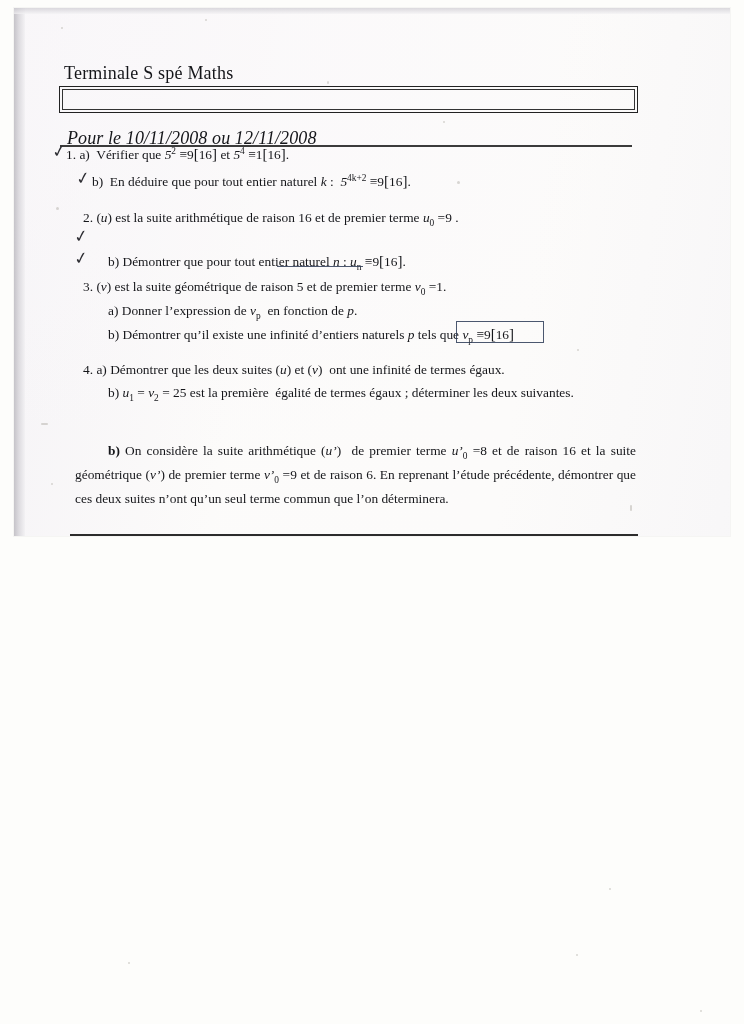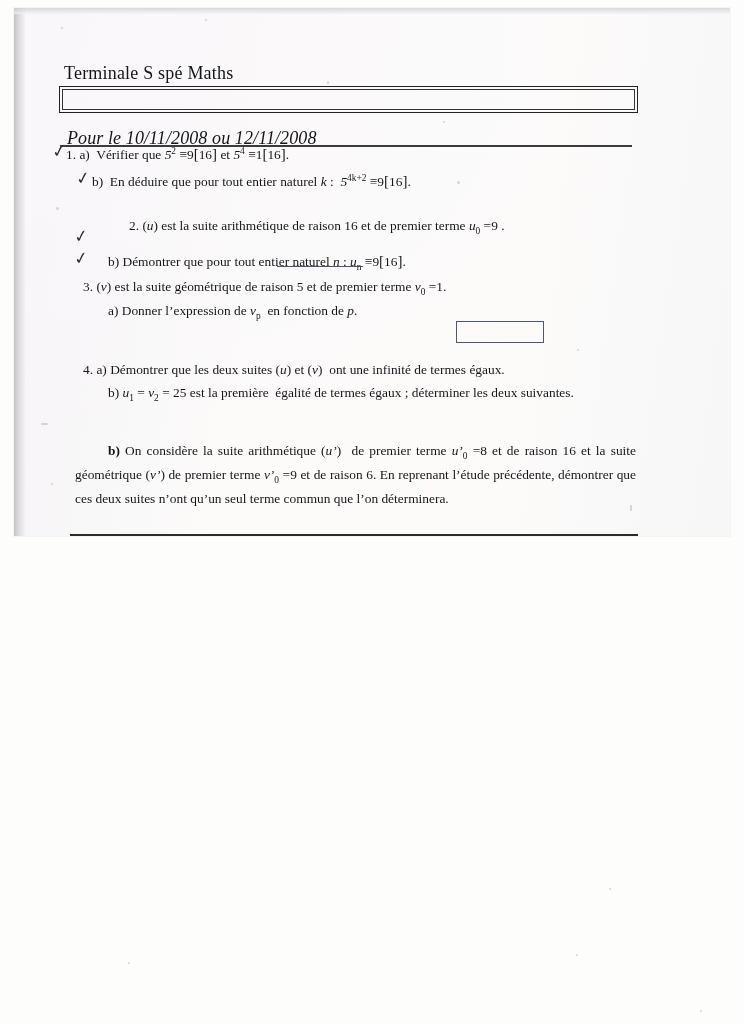--- a/index.html
+++ b/index.html
@@ -200,38 +200,41 @@
     <div class="checkmark" style="left:52px;top:141px;">✓</div>
     <div class="q" style="left:66px;top:144px;width:560px;">
       <b>1. a)</b>&nbsp; Vérifier que <span class="mathi">5</span><span class="sup">2</span> ≡9<span style="font-size:15px;">[</span>16<span style="font-size:15px;">]</span> et <span class="mathi">5</span><span class="sup">4</span> ≡1<span style="font-size:15px;">[</span>16<span style="font-size:15px;">]</span>.
     </div>
 
     <div class="checkmark" style="left:76px;top:168px;">✓</div>
     <div class="q" style="left:92px;top:171px;width:540px;">
       <b>b)</b>&nbsp; En déduire que pour tout entier naturel <span class="mathi">k</span> :&nbsp; <span class="mathi">5</span><span class="sup">4k+2</span> ≡9<span style="font-size:15px;">[</span>16<span style="font-size:15px;">]</span>.
     </div>
 
-    <div class="q" style="left:83px;top:216px;width:545px;margin-left:46px;">
+    <div class="q" style="left:83px;top:208px;width:545px;">
       <b>2.</b> (<span class="mathi">u</span>) est la suite arithmétique de raison 16 et de premier terme <span class="mathi">u</span><span class="sub">0</span> =9 .
     </div>
 
     <div class="checkmark" style="left:74px;top:226px;">✓</div>
 
     <div class="checkmark" style="left:74px;top:248px;">✓</div>
     <div class="q" style="left:108px;top:251px;width:540px;">
       <b>b)</b> Démontrer que pour tout entier naturel <span class="mathi">n</span> : <span class="mathi">u</span><span class="sub">n</span> ≡9<span style="font-size:15px;">[</span>16<span style="font-size:15px;">]</span>.
     </div>
     <div class="underline-hand" style="left:277px;top:266px;width:86px;"></div>
 
     <div class="q" style="left:83px;top:277px;width:545px;">
       <b>3.</b> (<span class="mathi">v</span>) est la suite géométrique de raison 5 et de premier terme <span class="mathi">v</span><span class="sub">0</span> =1.
     </div>
     <div class="q" style="left:108px;top:301px;width:520px;">
       <b>a)</b> Donner l’expression de <span class="mathi">v</span><span class="sub">p</span>&nbsp; en fonction de <span class="mathi">p</span>.
     </div>
+    <div class="q" style="left:108px;top:324px;width:520px;">
+      <b>b)</b> Démontrer qu’il existe une infinité d’entiers naturels <span class="mathi">p</span> tels que <span class="mathi">v</span><span class="sub">p</span> ≡9<span style="font-size:15px;">[</span>16<span style="font-size:15px;">]</span>
+    </div>
     <div class="box-hand" style="left:456px;top:321px;width:86px;height:20px;"></div>
 
     <div class="q" style="left:83px;top:360px;width:560px;">
       <b>4. a)</b> Démontrer que les deux suites (<span class="mathi">u</span>) et (<span class="mathi">v</span>)&nbsp; ont une infinité de termes égaux.
     </div>
     <div class="q" style="left:108px;top:383px;width:540px;">
       <b>b)</b> <span class="mathi">u</span><span class="sub">1</span> = <span class="mathi">v</span><span class="sub">2</span> = 25 est la première&nbsp; égalité de termes égaux ; déterminer les deux suivantes.
     </div>
 
     <div class="para" style="left:75px;top:440px;width:561px;">

